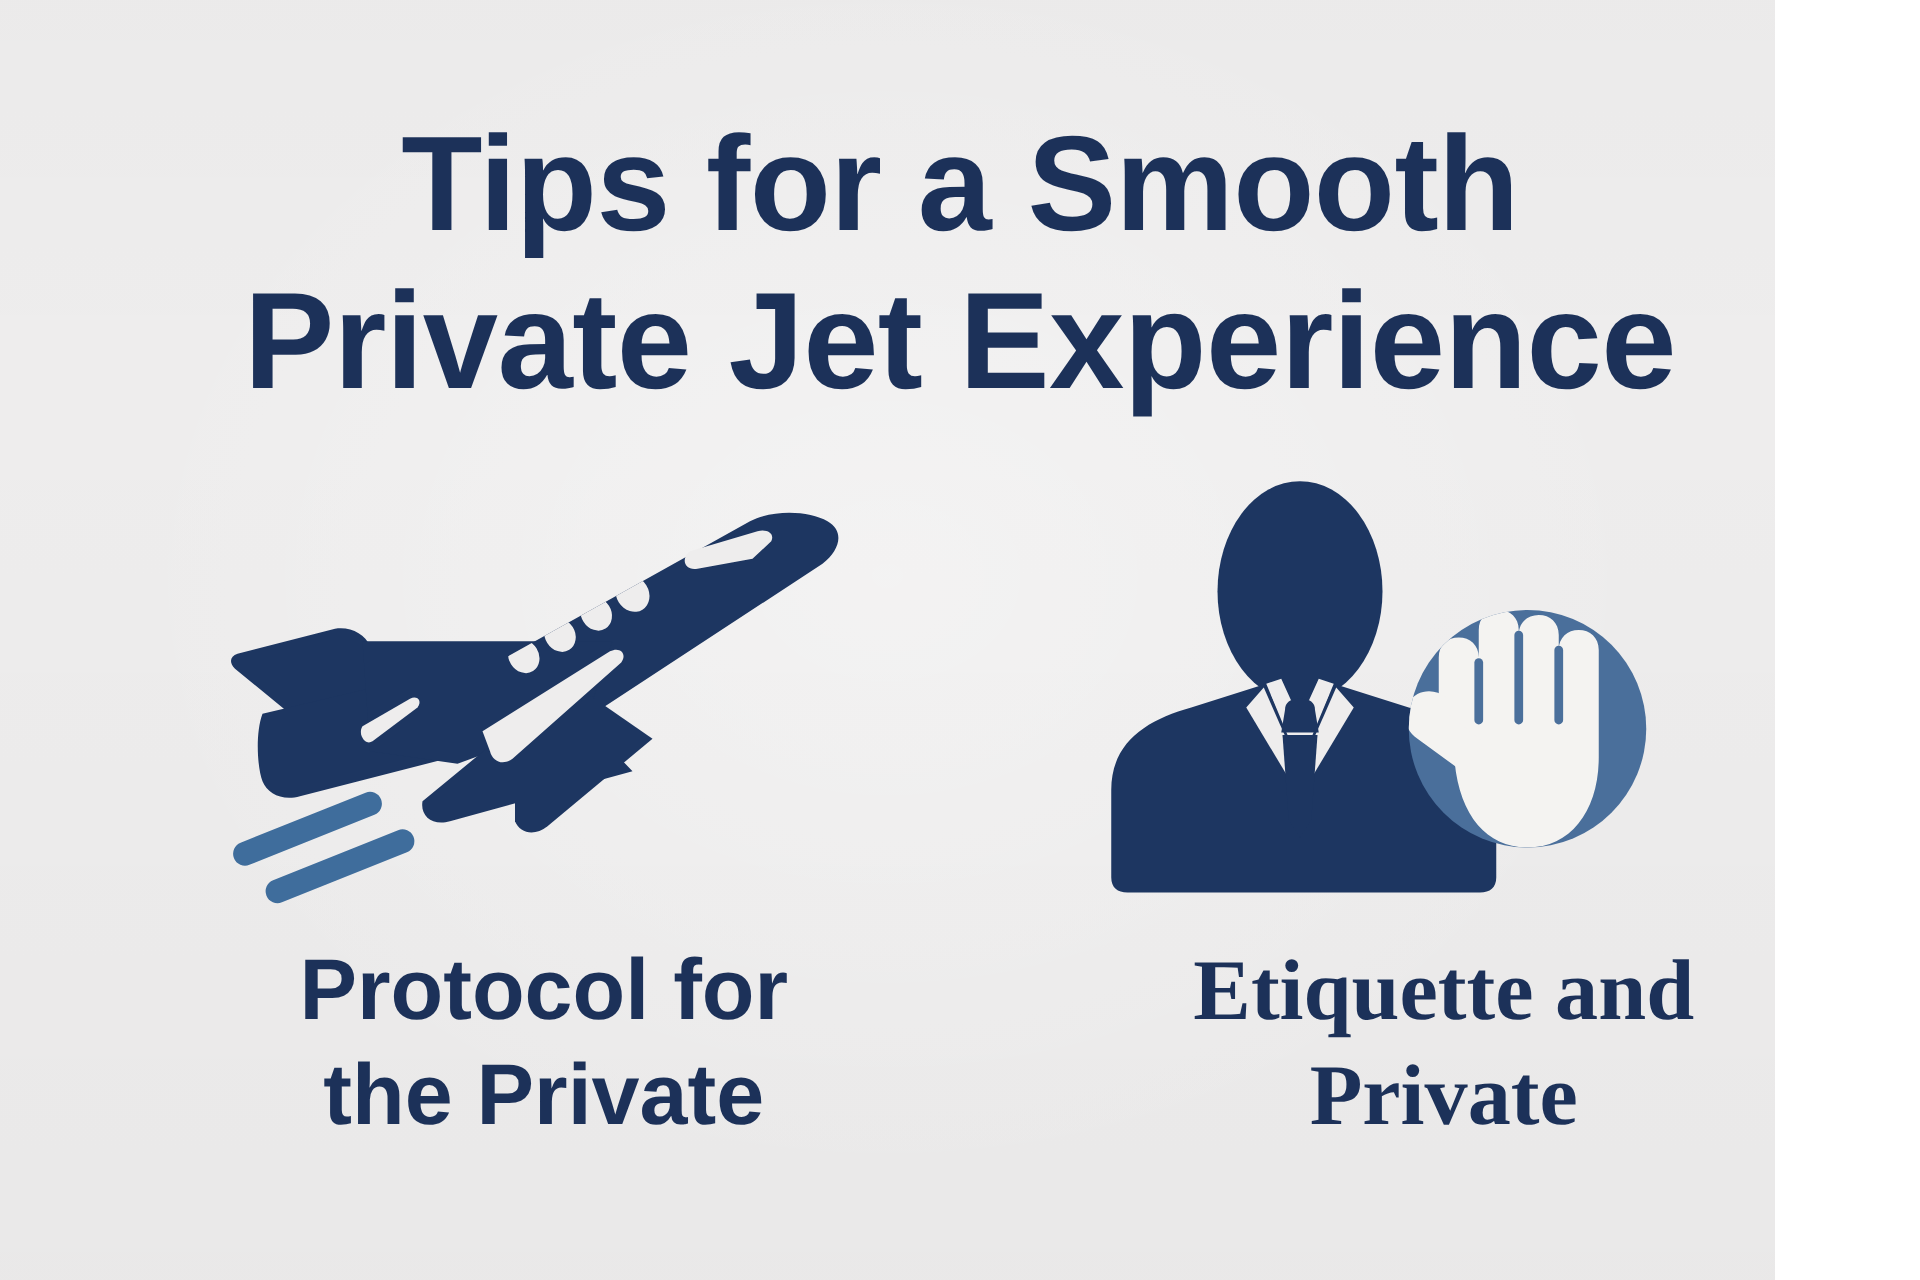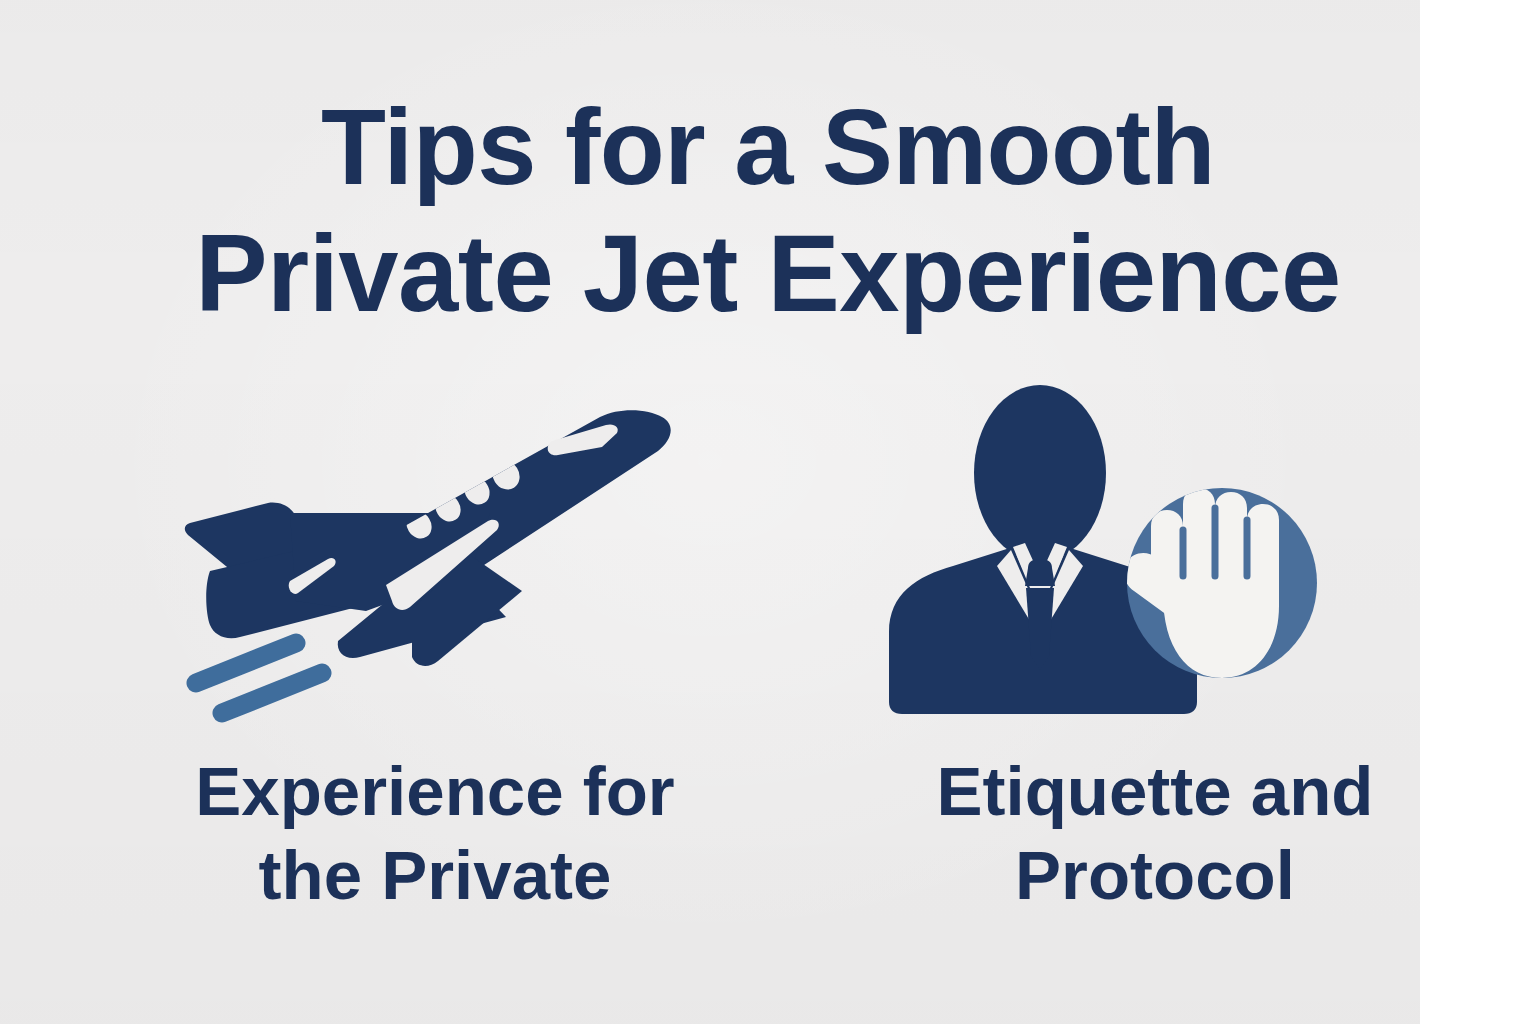--- a/index.html
+++ b/index.html
@@ -63,21 +63,21 @@
     font-weight: bold;
     font-size: 69px;
     line-height: 84px;
     z-index: 3;
   }
   .caption .cap-line {
     display: block;
     white-space: nowrap;
   }
   #caption-left  { left: 130px;  top: 750px; width: 610px; }
-  #caption-right { left: 855px;  top: 750px; width: 600px; }
+  #caption-right { left: 855px;  top: 750px; width: 600px; font-family: Liberation Serif, serif; }
 
   
   .icon-stage {
     position: absolute;
     z-index: 2;
   }
   #jet-icon    { left: 170px; top: 395px; width: 510px; height: 320px; }
   #person-icon { left: 865px; top: 380px; width: 470px; height: 340px; }
   .icon-stage svg { display: block; width: 100%; height: 100%; overflow: visible; }
 </style>
@@ -272,22 +272,22 @@
             <line x1="318" y1="150" x2="318" y2="196"></line>
             <line x1="350" y1="128" x2="350" y2="196"></line>
             <line x1="382" y1="140" x2="382" y2="196"></line>
           </g>
         </g>
       </g>
     </svg>
   </div>
 
   <div class="caption" id="caption-left">
-    <span class="cap-line">Experience for</span>
+    <span class="cap-line">Protocol for</span>
     <span class="cap-line">the Private</span>
   </div>
 
   <div class="caption" id="caption-right">
     <span class="cap-line">Etiquette and</span>
-    <span class="cap-line">Protocol</span>
+    <span class="cap-line">Private</span>
   </div>
 
 </div>
 
 </body></html>

